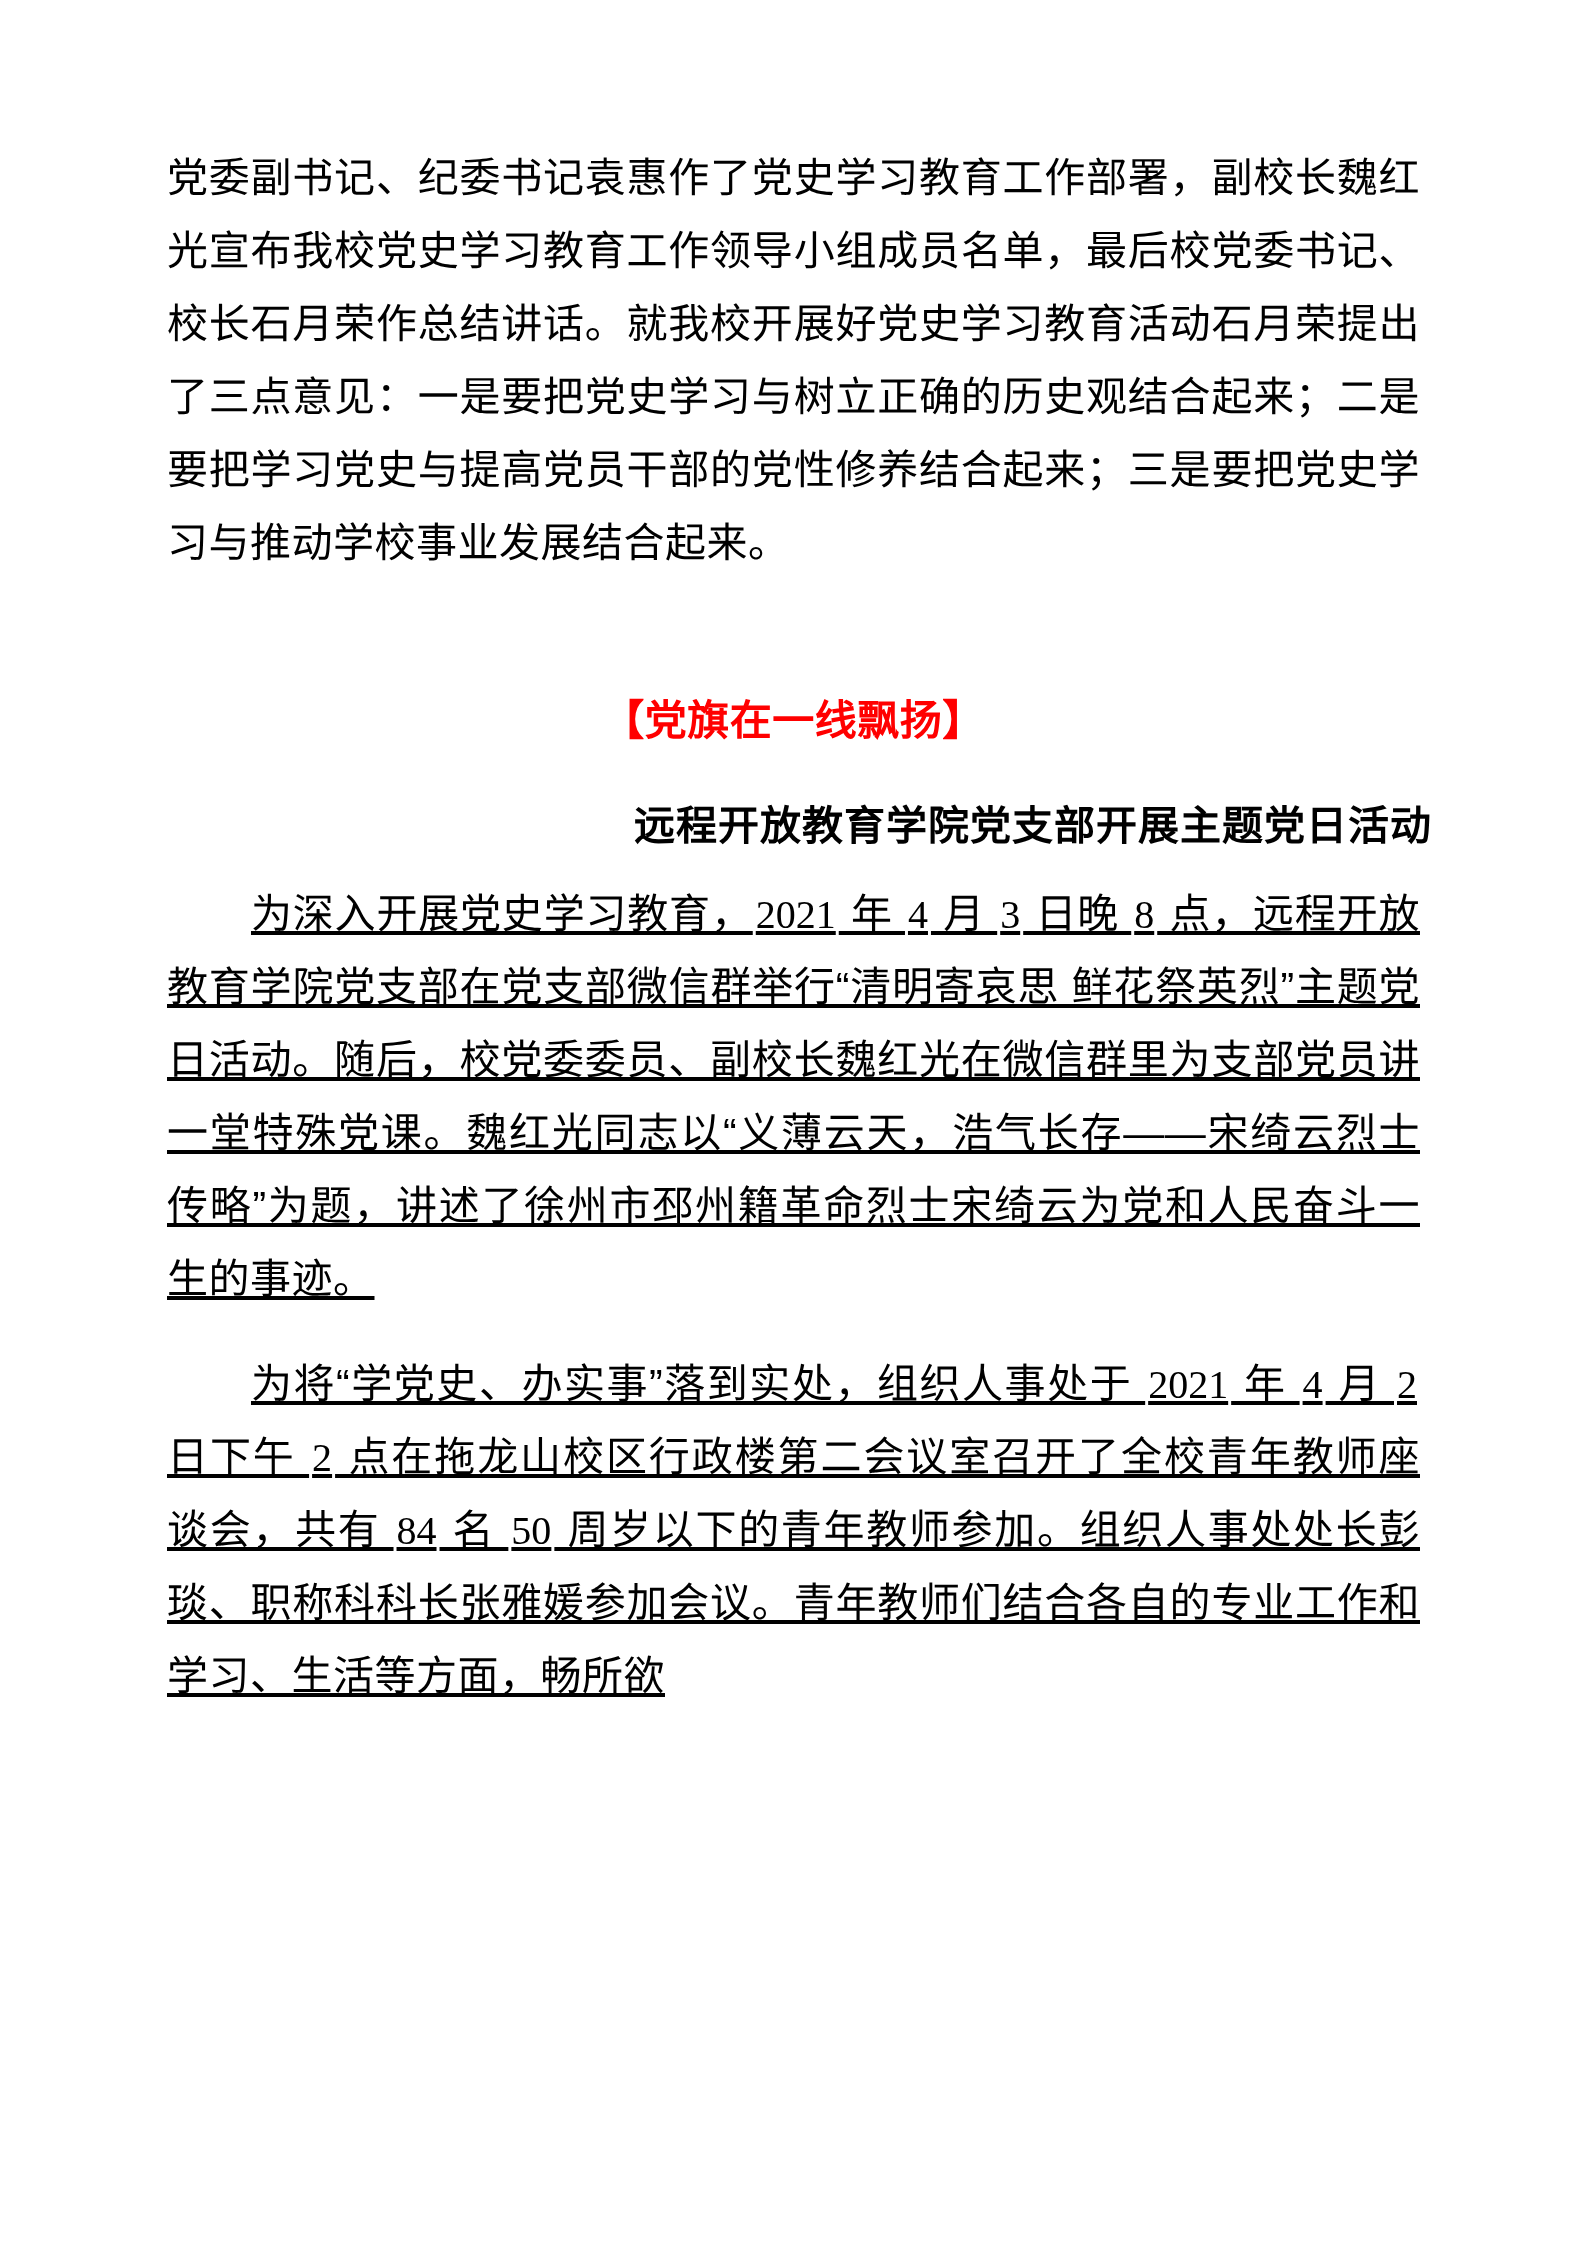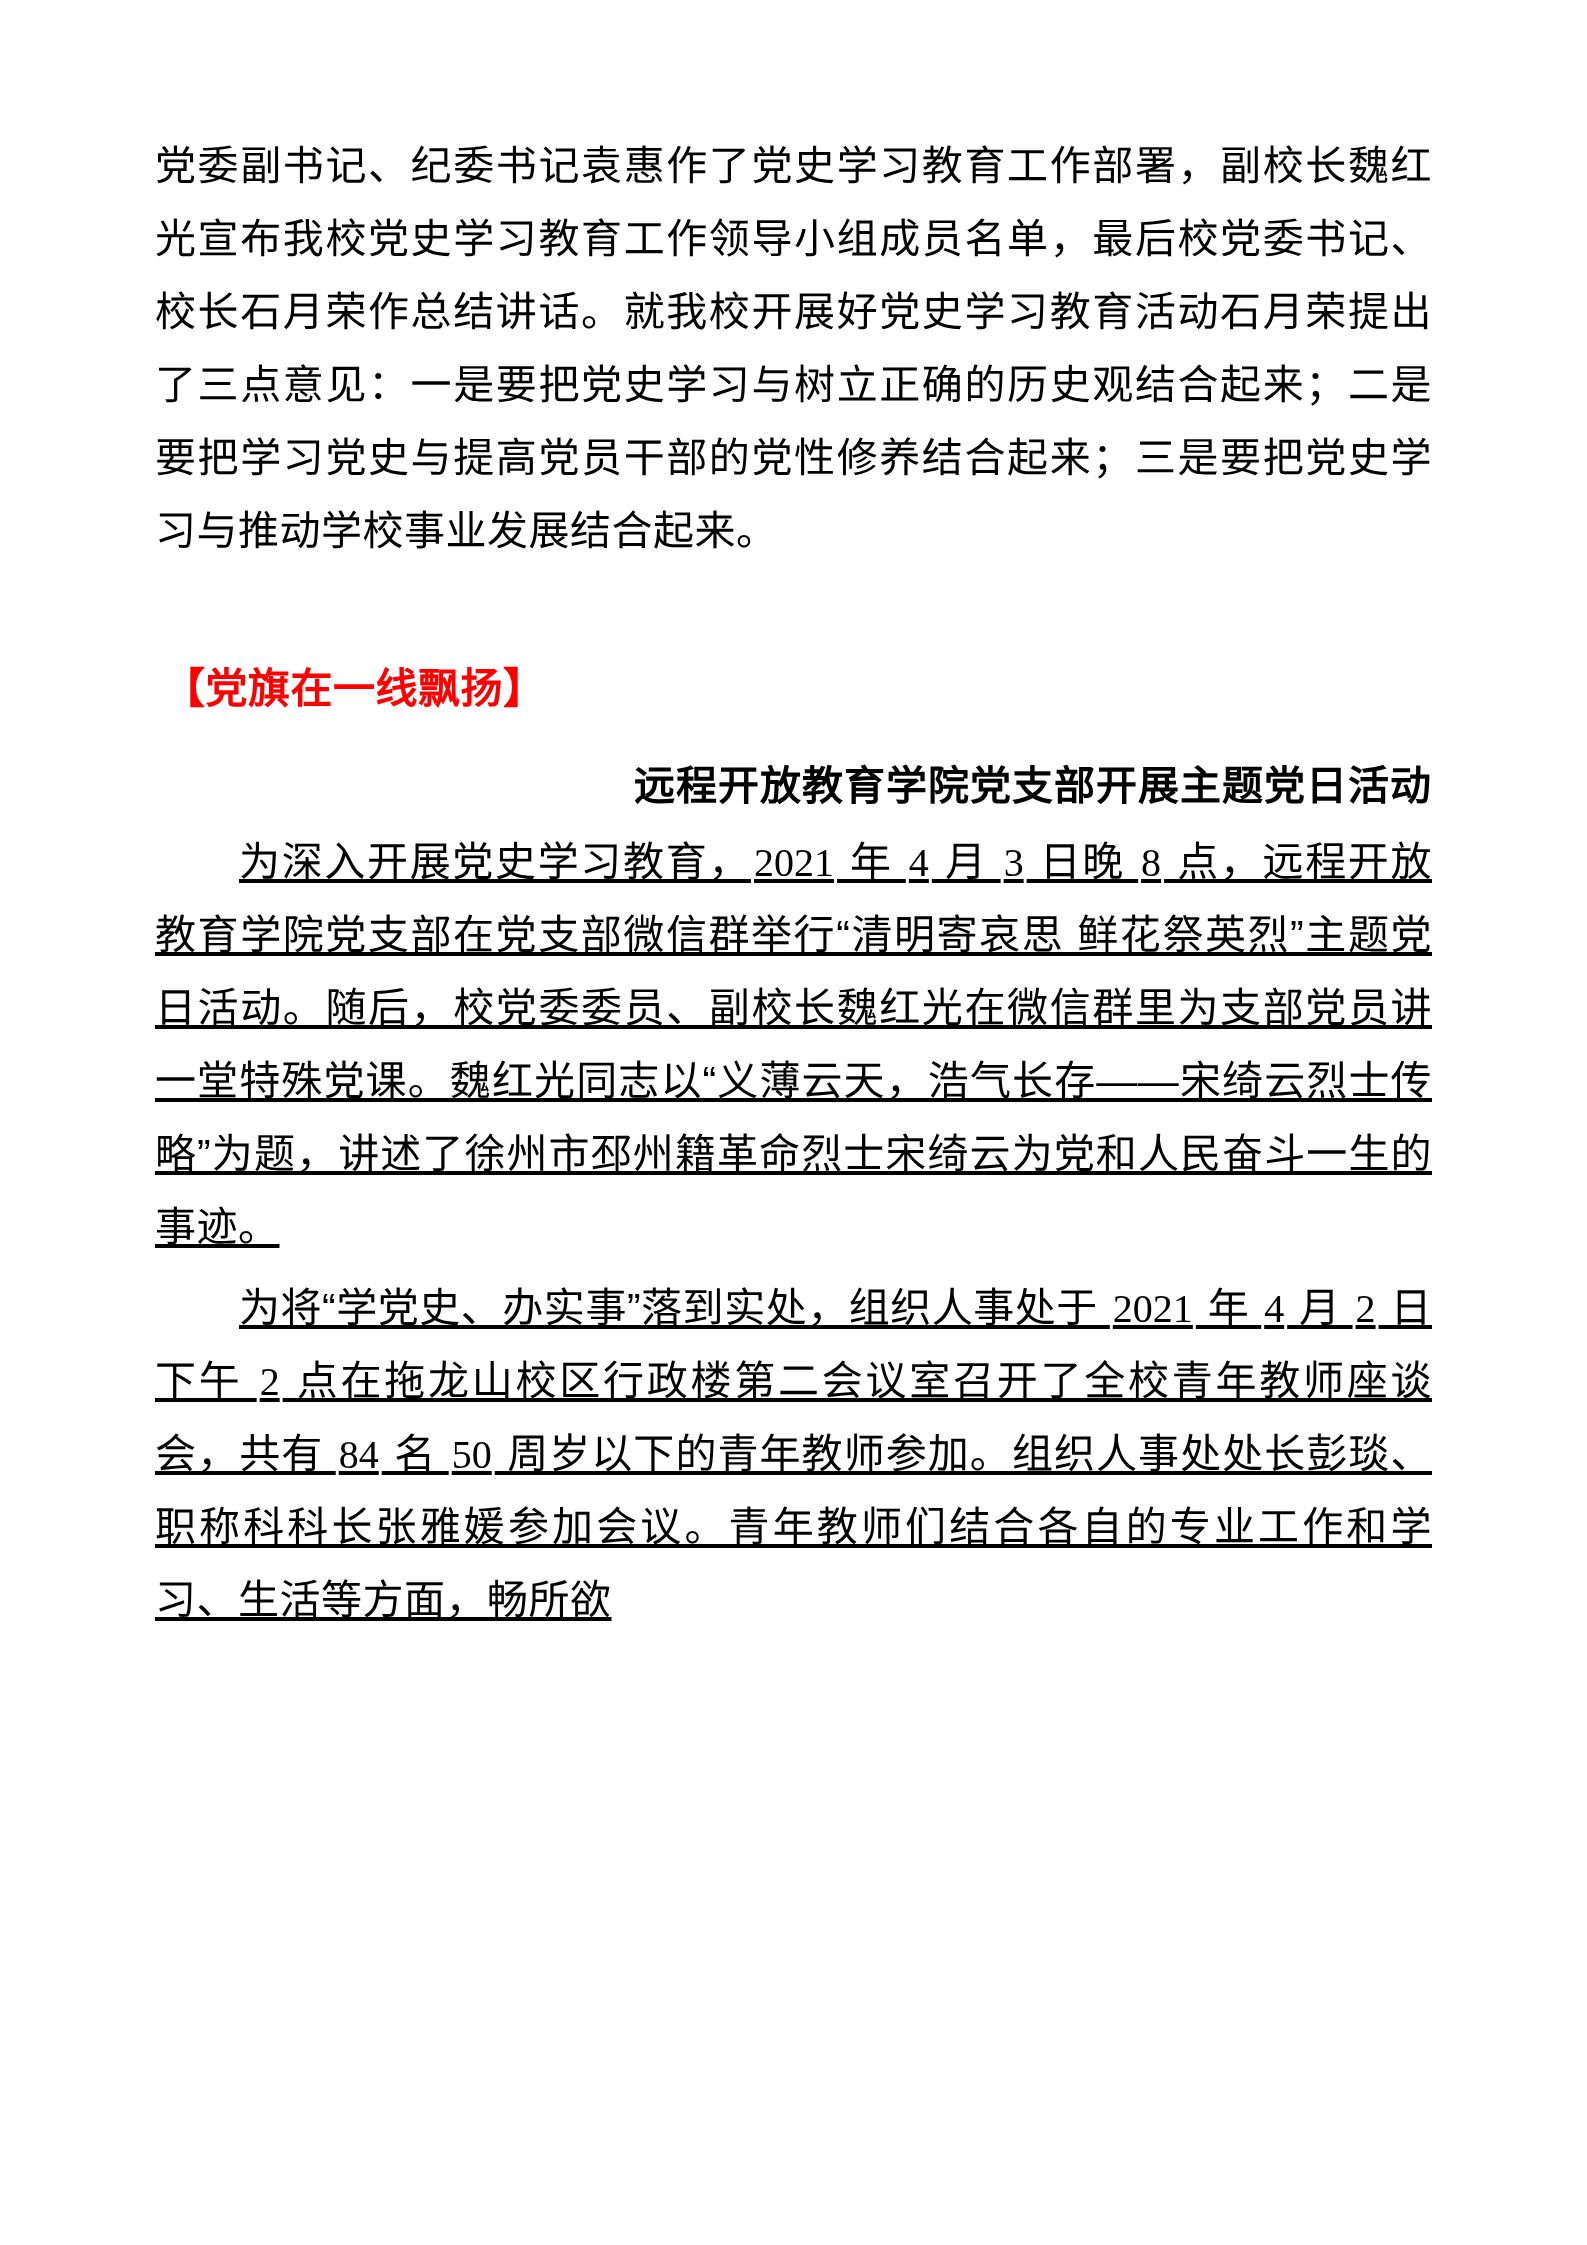--- a/index.html
+++ b/index.html
@@ -26,43 +26,43 @@
     width: 1277px;
   }
   
   .para {
     font-family: "Liberation Sans", "DejaVu Sans", sans-serif;
     font-size: 41px;
     line-height: 73px;
     color: #000000;
     text-align: justify;
     text-justify: inter-character;
-    margin: 0;
+    margin: 12px;
     letter-spacing: 0.5px;
     font-weight: 400;
   }
   .para.indent2 {
     text-indent: 84px;
     text-decoration: underline;
   }
   .para .num {
     font-family: "Liberation Serif", "DejaVu Serif", serif;
     font-size: 40px;
     padding: 0 3px;
     letter-spacing: 0;
   }
   
   .section-red {
     font-family: "Liberation Sans", "DejaVu Sans", sans-serif;
     font-size: 42px;
     line-height: 70px;
     font-weight: 700;
     color: #FF0000;
-    margin: 8px;
-    text-align: left;
+    margin: 16px;
+    text-align: center;
     letter-spacing: 0.5px;
   }
   
   .article-title {
     font-family: "Liberation Sans", "DejaVu Sans", sans-serif;
     font-size: 41px;
     line-height: 72px;
     font-weight: 700;
     color: #000000;
     text-align: right;

